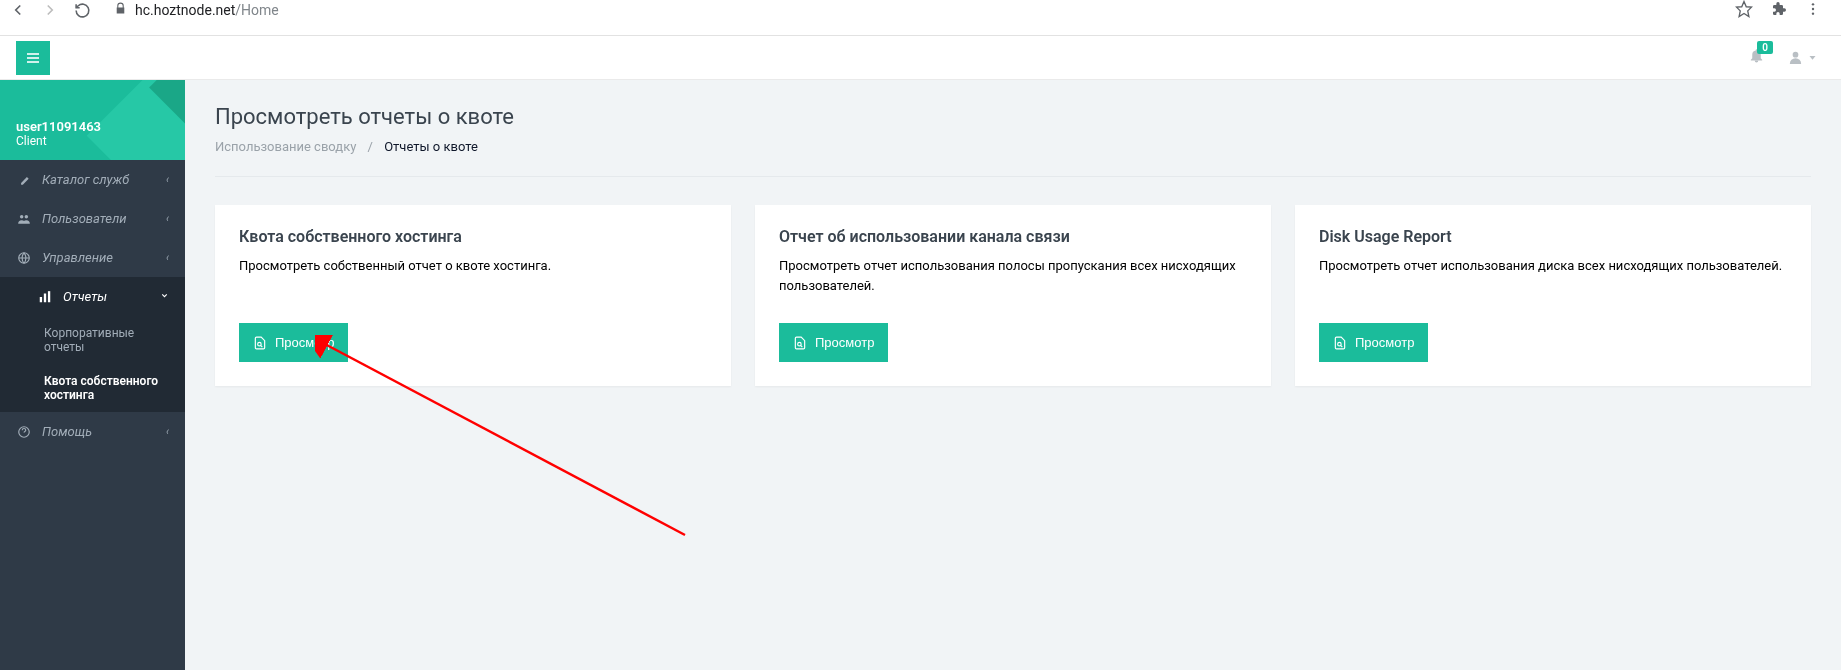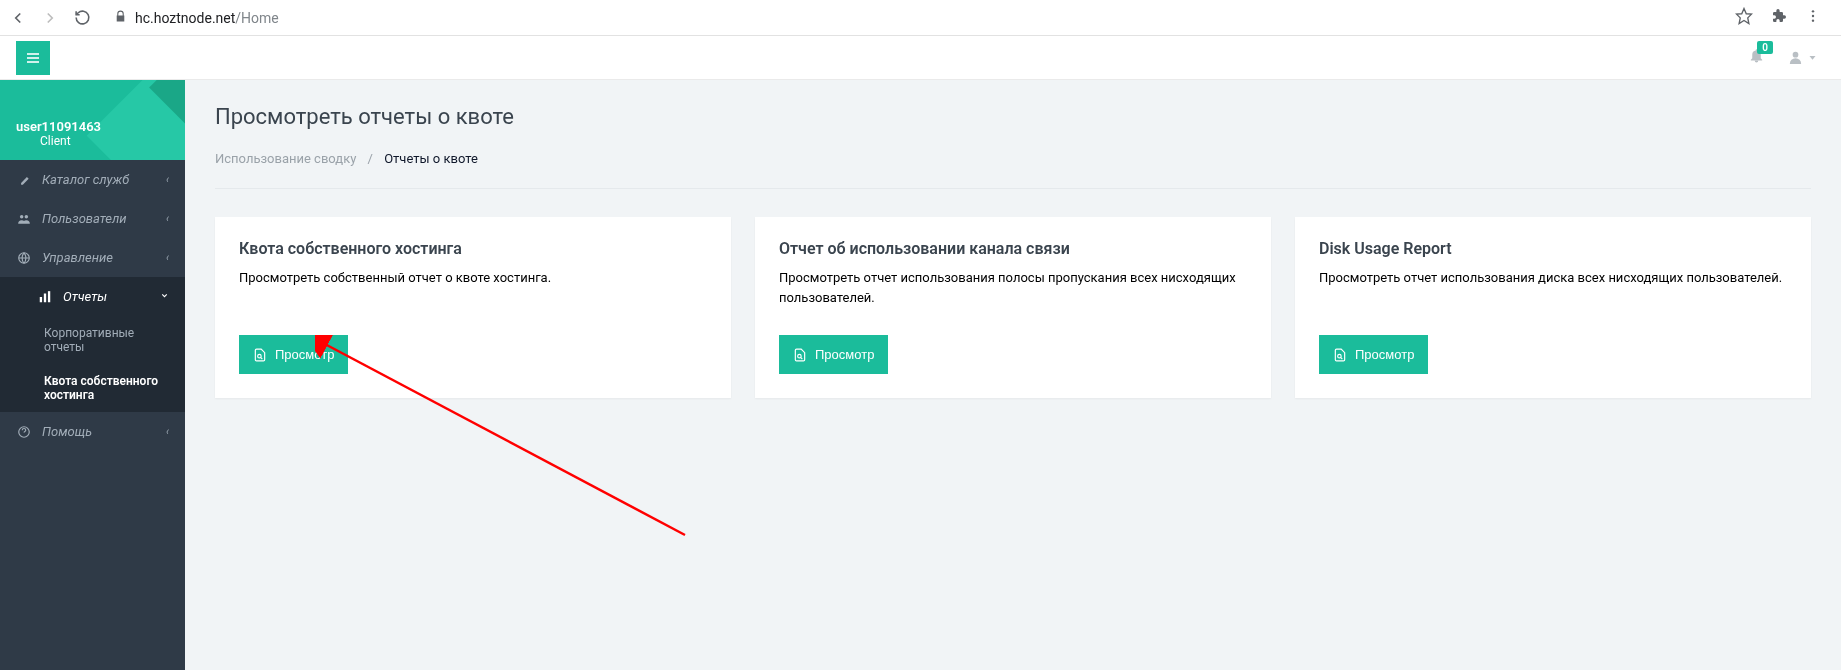--- a/index.html
+++ b/index.html
@@ -1,19 +1,19 @@
 <!DOCTYPE html>
 <html><head>
 <meta charset="utf-8">
 <style>
 * { box-sizing: border-box; margin: 0; padding: 0; }
 body { font-family: -apple-system, BlinkMacSystemFont, "Segoe UI", Roboto, Arial, sans-serif; background: #f1f4f6; width: 1841px; height: 670px; overflow: hidden; }
 
 
-.browser-chrome { height: 36px; background: #fff; display: flex; align-items: center; padding: 0 8px; border-bottom: 1px solid #e2e2e2; gap: 12px; }
+.browser-chrome { height: 36px; background: #fff; display: flex; align-items: flex-start; padding: 0 8px; border-bottom: 1px solid #e2e2e2; gap: 12px; }
 .nav-btn { width: 20px; height: 20px; display: flex; align-items: center; justify-content: center; color: #5f6368; cursor: pointer; }
 .nav-btn.disabled { color: #bdbdbd; }
 .addr-bar { flex: 1; display: flex; align-items: center; gap: 8px; padding: 0 10px; }
 .lock-ic { color: #5f6368; }
 .url-text { color: #202124; font-size: 14px; }
 .url-dim { color: #80868b; }
 .chrome-right { display: flex; align-items: center; gap: 18px; padding-right: 12px; color: #5f6368; }
 
 
 .topbar { height: 44px; background: #fff; display: flex; align-items: center; justify-content: space-between; padding: 0 24px 0 16px; border-bottom: 1px solid #eaeaea; }
@@ -25,36 +25,36 @@
 .user-drop { display: flex; align-items: center; gap: 4px; color: #b9bfc4; cursor: pointer; }
 
 
 .layout { display: flex; height: calc(670px - 36px - 44px); }
 .sidebar { width: 185px; background: #2f3a47; flex-shrink: 0; display: flex; flex-direction: column; }
 .userpanel { height: 80px; position: relative; overflow: hidden; background: #1BBC9B; }
 .userpanel::before { content: ""; position: absolute; top: 0; right: 0; width: 140px; height: 140px; background: #26c8a6; transform: rotate(45deg) translate(40px, -60px); }
 .userpanel::after { content: ""; position: absolute; top: 0; right: 0; width: 100px; height: 100px; background: #1aa787; transform: rotate(45deg) translate(30px, -90px); }
 .userpanel-inner { position: absolute; bottom: 12px; left: 16px; z-index: 2; }
 .userpanel .uname { color: #fff; font-size: 13px; font-weight: 600; }
-.userpanel .urole { color: #fff; font-size: 12px; margin-left: 24px; }
+.userpanel .urole { color: #fff; font-size: 12px; }
 
 .nav { list-style: none; }
 .nav-item { display: flex; align-items: center; padding: 12px 16px; color: #a2adb8; font-size: 13px; cursor: pointer; position: relative; font-style: italic; }
 .nav-item .nav-ic { width: 16px; margin-right: 10px; display: flex; align-items: center; justify-content: center; flex-shrink: 0; }
 .nav-item .nav-lbl { flex: 1; }
 .nav-item .nav-caret { font-size: 10px; }
 .nav-item.active { background: #212a34; color: #fff; padding-left: 37px; }
 .subnav { list-style: none; background: #212a34; }
 .subnav-item { padding: 10px 8px 10px 44px; font-size: 12px; color: #a2adb8; cursor: pointer; }
 .subnav-item.current { color: #fff; font-weight: 600; }
 
 
 .main { flex: 1; padding: 24px 30px; position: relative; }
 .page-head { border-bottom: 1px solid #e5e9ec; padding-bottom: 22px; margin-bottom: 28px; }
-.page-title { font-size: 22px; font-weight: 400; color: #3a444e; margin-bottom: 22px; }
+.page-title { font-size: 22px; font-weight: 400; color: #3a444e; margin-bottom: 10px; }
 .breadcrumb { font-size: 13px; color: #9aa2a9; }
 .breadcrumb .crumb-link { color: #9aa2a9; cursor: pointer; }
 .breadcrumb .sep { margin: 0 8px; }
 .breadcrumb .crumb-active { color: #0f172a; }
 
 .cards { display: flex; gap: 24px; }
 .card { background: #fff; flex: 1; padding: 22px 24px 24px; box-shadow: 0 1px 2px rgba(0,0,0,.05); display: flex; flex-direction: column; }
 .card-title { font-size: 16px; font-weight: 600; color: #3a444e; margin-bottom: 10px; }
 .card-desc { font-size: 13px; color: #000000; line-height: 1.5; flex: 1; margin-bottom: 28px; }
 .card-btn { background: #1BBC9B; color: #fff; border: none; padding: 12px 14px; font-size: 13px; cursor: pointer; display: inline-flex; align-items: center; gap: 8px; align-self: flex-start; }

